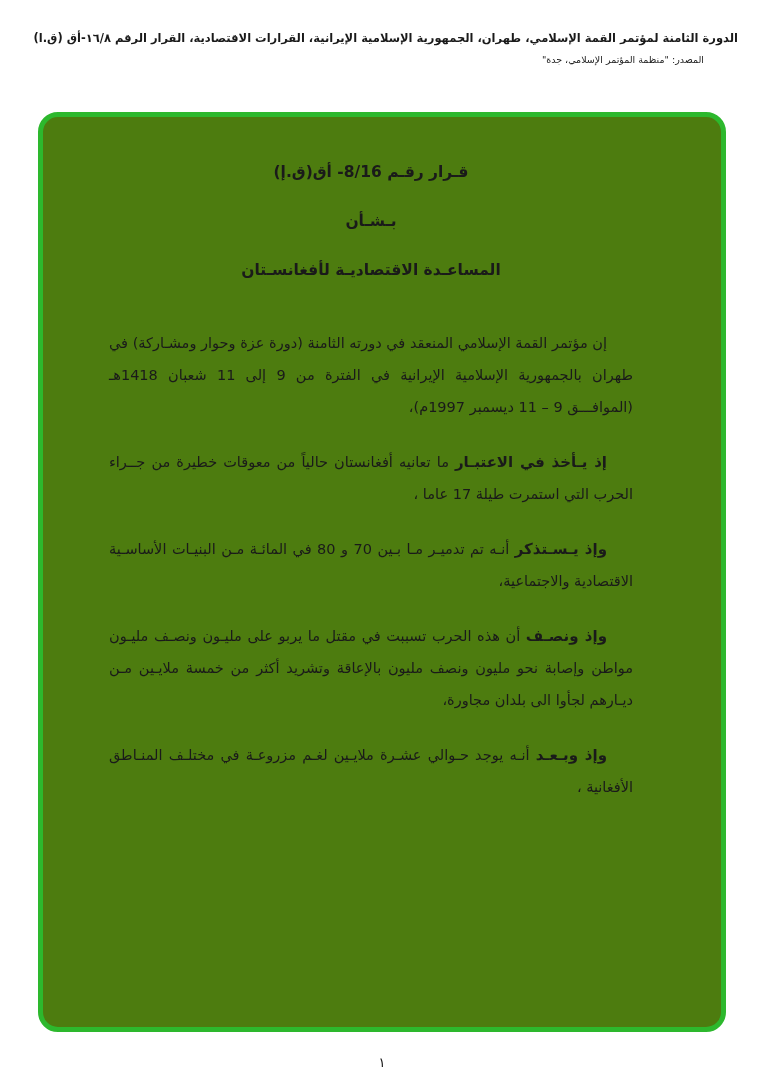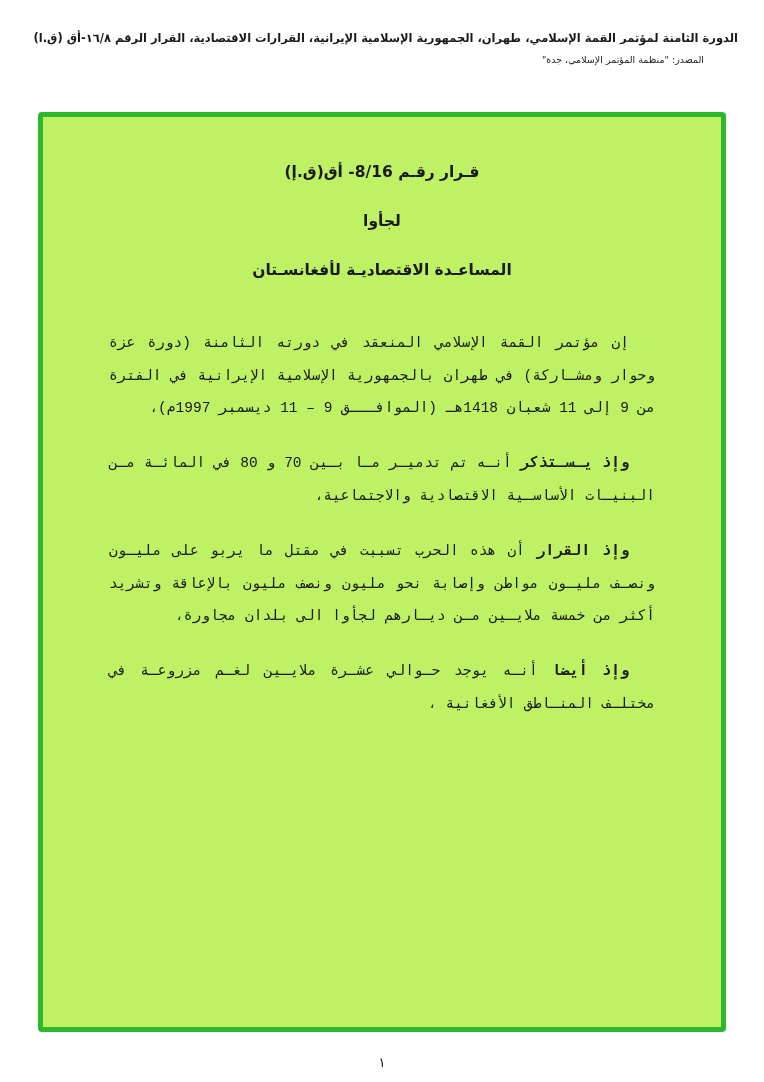--- a/index.html
+++ b/index.html
@@ -41,23 +41,23 @@
   }
 
   
   .doc-frame {
     position: absolute;
     top: 112px;
     right: 38px;
     width: 688px;
     height: 920px;
     border: 5px solid #2db82d;
-    border-radius: 4px;
-    padding: 46px 66px 20px 66px;
-    background: #bef264;
+    border-radius: 20px;
+    padding: 46px 88px 20px 66px;
+    background: #4d7c0f;
     overflow: hidden;
   }
 
   .doc-title {
     text-align: center;
     font-weight: bold;
     font-size: 15.5px;
     margin-bottom: 31px;
     letter-spacing: 0.5px;
   }
@@ -69,21 +69,20 @@
   .paragraphs {
     margin-top: 48px;
   }
   .paragraphs p {
     font-size: 14.5px;
     line-height: 32px;
     text-align: justify;
     text-justify: inter-word;
     margin-bottom: 23px;
     text-indent: 26px;
-    font-family: Liberation Mono, monospace;
   }
   .paragraphs p b {
     font-weight: bold;
     font-size: 15px;
   }
 
   .page-number {
     position: absolute;
     bottom: 12px;
     left: 0;
@@ -98,26 +97,27 @@
 
 <div class="page">
 
   <div class="src-header">
     <div class="line1">الدورة الثامنة لمؤتمر القمة الإسلامي، طهران، الجمهورية الإسلامية الإيرانية، القرارات الاقتصادية، القرار الرقم ١٦/٨-أق (ق.ا)</div>
     <div class="line2">المصدر:  "منظمة المؤتمر الإسلامي، جدة"</div>
   </div>
 
   <div class="doc-frame">
     <div class="doc-title">قـرار رقـم 8/16- أق(ق.إ)</div>
-    <div class="doc-title">لجأوا</div>
+    <div class="doc-title">بـشـأن</div>
     <div class="doc-title subject">المساعـدة الاقتصاديـة لأفغانسـتان</div>
 
     <div class="paragraphs">
       <p><b></b><span>إن مؤتمر القمة الإسلامي المنعقد في دورته الثامنة (دورة عزة  وحوار  ومشـاركة) في طهران بالجمهورية الإسلامية الإيرانية في الفترة من  9 إلى 11 شعبان 1418هـ (الموافـــق 9 – 11 ديسمبر 1997م)،</span></p>
+      <p><b>إذ يـأخذ في الاعتبـار</b><span> ما تعانيه أفغانستان حالياً من معوقات خطيرة من  جــراء الحرب التي استمرت طيلة 17 عاما ،</span></p>
       <p><b>وإذ يـسـتذكر</b><span> أنـه تم تدميـر  مـا  بـين 70 و 80 في المائـة  مـن  البنيـات  الأساسـية الاقتصادية والاجتماعية،</span></p>
-      <p><b>وإذ القرار</b><span> أن هذه الحرب تسببت في مقتل ما يربو  على  مليـون  ونصـف مليـون مواطن وإصابة نحو مليون ونصف مليون بالإعاقة وتشريد أكثر من خمسة ملايـين مـن ديـارهم لجأوا الى بلدان مجاورة،</span></p>
-      <p><b>وإذ أيضا</b><span> أنـه يوجد حـوالي عشـرة ملايـين لغـم مزروعـة في مختلـف المنـاطق الأفغانية ،</span></p>
+      <p><b>وإذ ونصـف</b><span> أن هذه الحرب تسببت في مقتل ما يربو  على  مليـون  ونصـف مليـون مواطن وإصابة نحو مليون ونصف مليون بالإعاقة وتشريد أكثر من خمسة ملايـين مـن ديـارهم لجأوا الى بلدان مجاورة،</span></p>
+      <p><b>وإذ وبـعـد</b><span> أنـه يوجد حـوالي عشـرة ملايـين لغـم مزروعـة في مختلـف المنـاطق الأفغانية ،</span></p>
     </div>
   </div>
 
   <div class="page-number">١</div>
 
 </div>
 
 </body></html>

